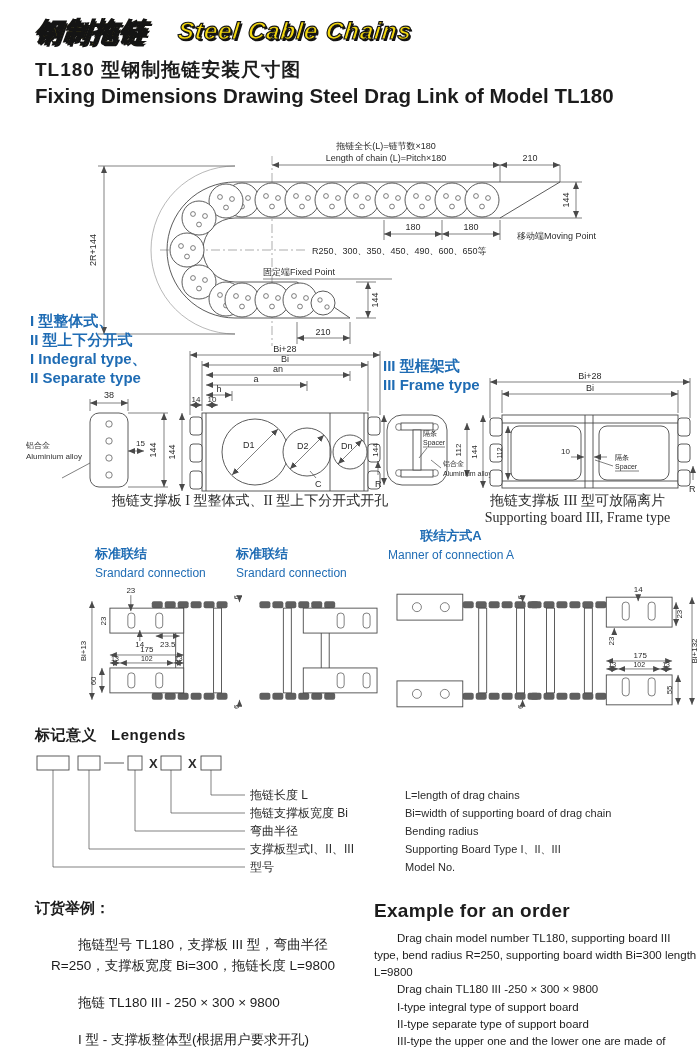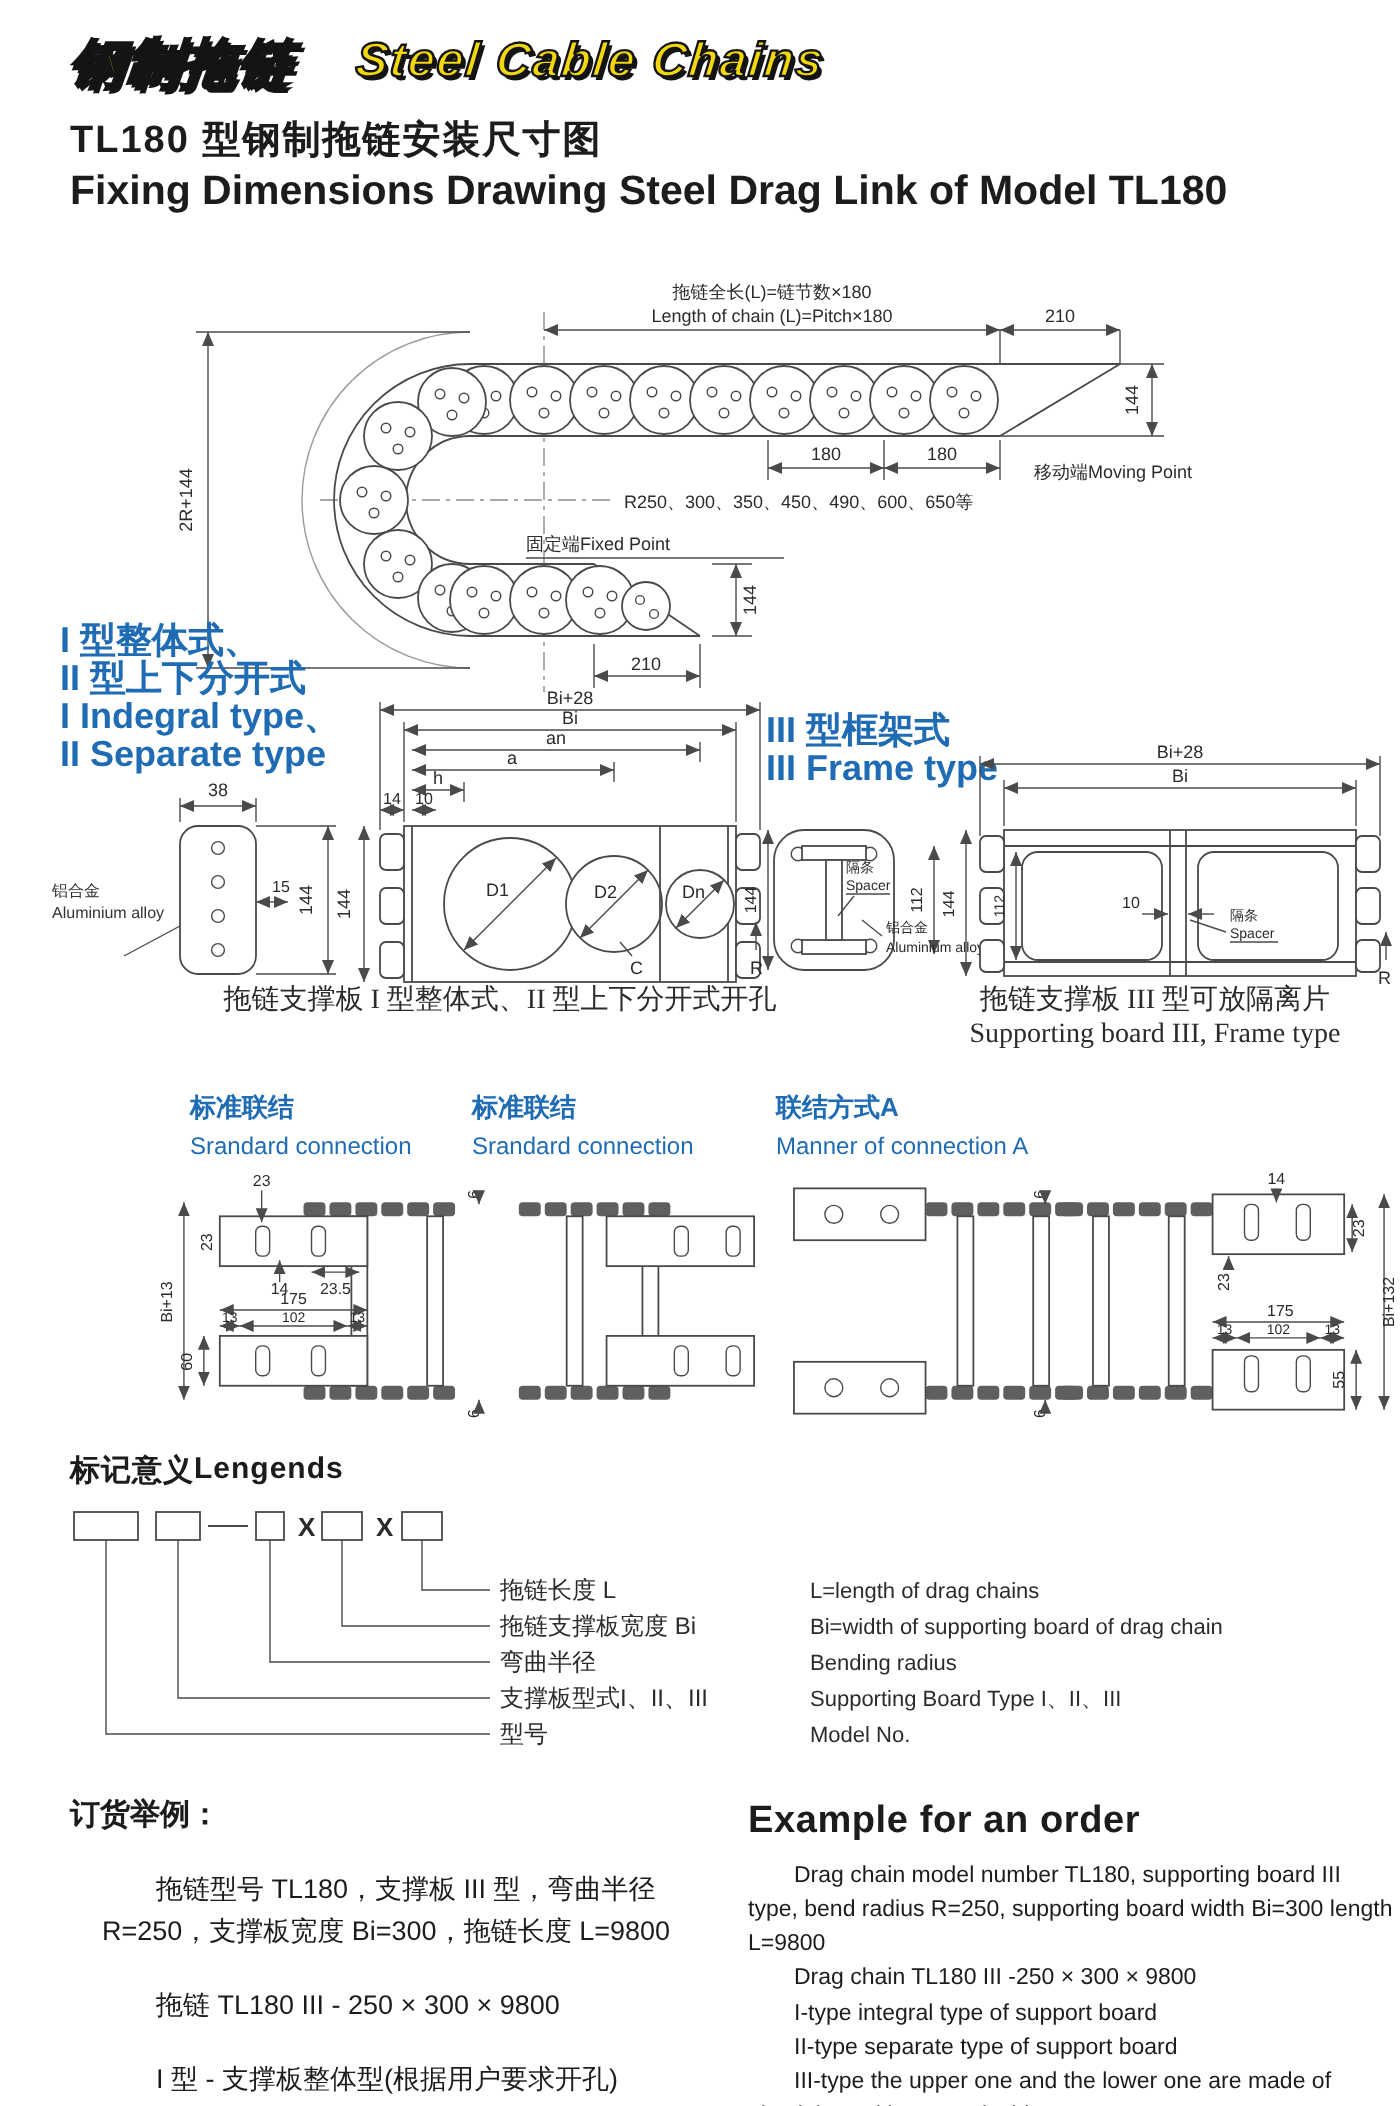--- a/index.html
+++ b/index.html
@@ -6,21 +6,21 @@
   #page{position:relative;width:700px;height:1053px;background:#ffffff;overflow:hidden;
         font-family:"Liberation Sans",sans-serif;color:#1c1c1c;}
   .abs{position:absolute;}
   
   .logo{font-style:italic;font-weight:bold;color:#f2d70e;
         -webkit-text-stroke:1.2px #141414;text-shadow:2px 2px 0 #141414;
         transform:skewX(-6deg);letter-spacing:1px;white-space:nowrap;}
   .title-cn{font-size:19px;font-weight:bold;letter-spacing:1px;}
   .title-en{font-size:20.5px;font-weight:bold;}
   .blue{color:#1f6cb4;}
-  .typelabel{font-size:18px;line-height:19px;font-weight:bold;white-space:nowrap;}
+  .typelabel{font-size:15px;line-height:19px;font-weight:bold;white-space:nowrap;}
   .conn .cn{font-size:13px;font-weight:bold;margin-bottom:3px;}
   .conn .en{font-size:12px;}
   .cap{font-family:"Liberation Serif",serif;font-size:14px;line-height:17px;text-align:center;color:#2b2b2b;}
   .alulab{font-size:8px;line-height:11px;color:#333;white-space:nowrap;}
   .leg-title{font-size:15px;font-weight:bold;letter-spacing:.5px;}
   .order-cn{font-size:13.5px;line-height:1.55;}
   .order-cn h3{font-size:15px;margin:0 0 4px 0;}
   .order-cn p{margin:16px;text-indent:2em;}
   .order-en{font-size:11.5px;line-height:1.5;}
   .order-en h3{font-size:19px;margin:1px 0 4px 0;letter-spacing:.3px;}
@@ -293,21 +293,21 @@
   </div>
 
   <div class="abs blue conn" style="left:95px;top:545px;">
     <div class="cn">标准联结</div>
     <div class="en">Srandard connection</div>
   </div>
   <div class="abs blue conn" style="left:236px;top:545px;">
     <div class="cn">标准联结</div>
     <div class="en">Srandard connection</div>
   </div>
-  <div class="abs blue conn" style="left:388px;top:545px;">
+  <div class="abs blue conn" style="left:388px;top:527px;text-align:center;">
     <div class="cn">联结方式A</div>
     <div class="en">Manner of connection A</div>
   </div>
 
   <svg class="abs" style="left:80px;top:583px;" width="620" height="140" viewBox="0 0 622 140">
     <defs>
       <g id="cr">
           <rect x="0" y="0" width="11" height="7" rx="2" class="dark"></rect>
           <rect x="13" y="0" width="11" height="7" rx="2" class="dark"></rect>
           <rect x="26" y="0" width="11" height="7" rx="2" class="dark"></rect>
@@ -404,21 +404,21 @@
       <text class="dt7" x="534" y="84" text-anchor="middle">13</text>
       <text class="dt7" x="561" y="84" text-anchor="middle">102</text>
       <text class="dt7" x="588" y="84" text-anchor="middle">13</text>
       <line class="dim" x1="600" y1="92" x2="600" y2="122" marker-start="url(#mb)" marker-end="url(#ma)"></line>
       <text class="dt8" x="594" y="107" text-anchor="middle" transform="rotate(-90 594 107)">55</text>
       <line class="dim" x1="614" y1="14" x2="614" y2="122" marker-start="url(#mb)" marker-end="url(#ma)"></line>
       <text class="dt8" x="619" y="68" text-anchor="middle" transform="rotate(-90 619 68)">Bi+132</text>
     </g>
   </svg>
 
-  <div class="abs" style="left:35px;top:726px;display:flex;">
+  <div class="abs" style="left:35px;top:726px;display:flex;gap:14px;">
     <span class="leg-title">标记意义</span>
     <span class="leg-title">Lengends</span>
   </div>
   <svg class="abs" style="left:30px;top:746px;" width="645" height="132" viewBox="0 0 645 132">
     <g>
       <rect x="7" y="10" width="32" height="14" class="part"></rect>
       <rect x="48" y="10" width="22" height="14" class="part"></rect>
       <line class="ln" x1="74" y1="17" x2="94" y2="17"></line>
       <rect x="98" y="10" width="14" height="14" class="part"></rect>
       <text x="119" y="22" style="font-size:13px;font-weight:bold;">X</text>

